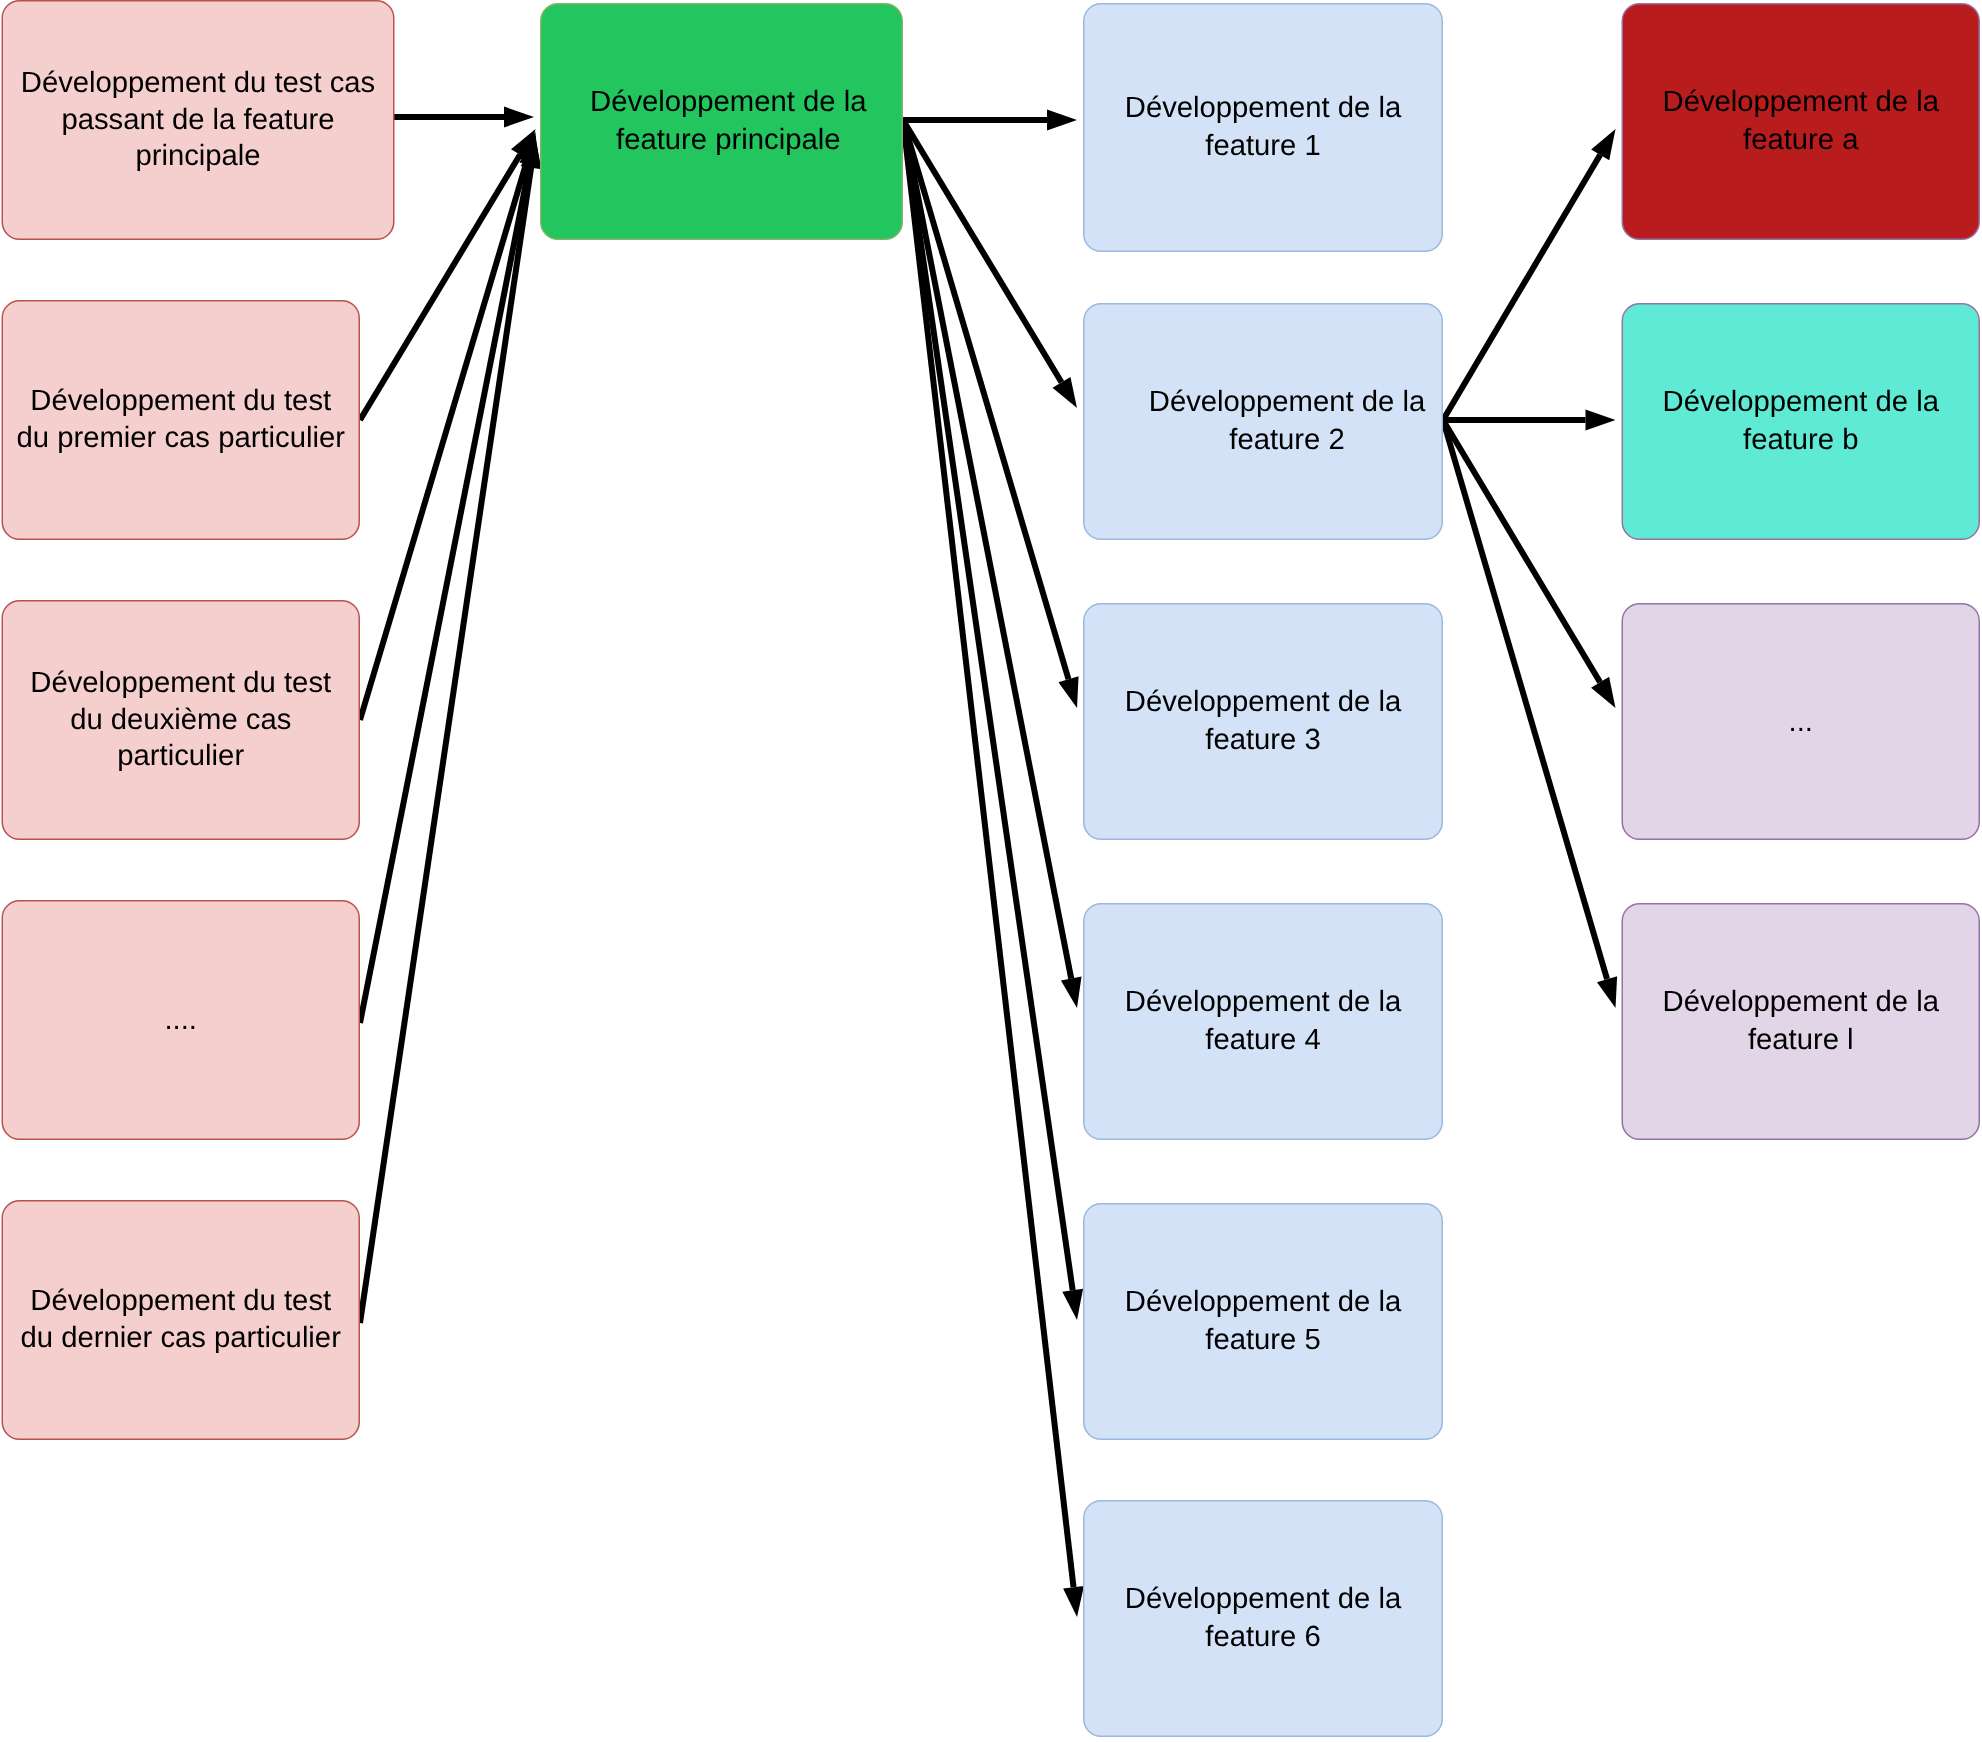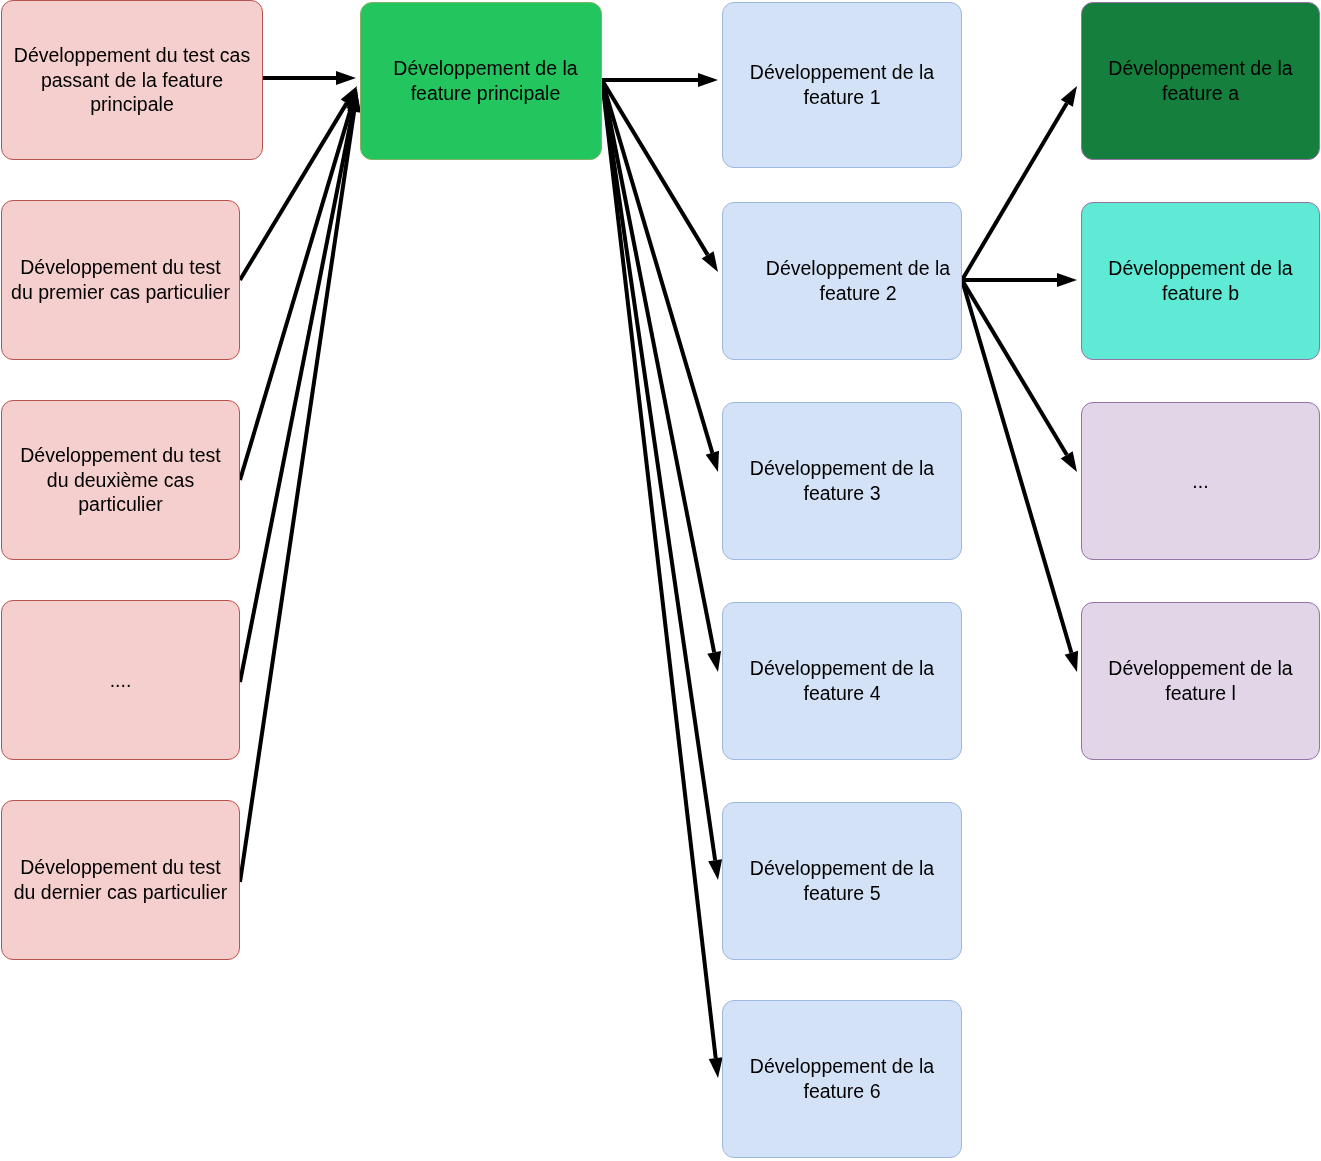--- a/index.html
+++ b/index.html
@@ -116,18 +116,18 @@
       <div class="node test" style="left: 1px; top: 400px; width: 239px; height: 160px; background: rgb(245, 207, 205); border-color: rgb(184, 84, 80);"><span>Développement du test du deuxième cas particulier</span></div>
       <div class="node test" style="left: 1px; top: 600px; width: 239px; height: 160px; background: rgb(245, 207, 205); border-color: rgb(184, 84, 80);"><span>....</span></div>
       <div class="node test" style="left: 1px; top: 800px; width: 239px; height: 160px; background: rgb(245, 207, 205); border-color: rgb(184, 84, 80);"><span>Développement du test du dernier cas particulier</span></div>
       <div class="node main" style="left: 360px; top: 2px; width: 242px; height: 158px; background: #22c55e; border-color: rgb(130, 179, 102); padding-left: 17px;"><span>Développement de la feature principale</span></div>
       <div class="node feat" style="left: 722px; top: 2px; width: 240px; height: 166px; background: rgb(212, 226, 247); border-color: rgb(156, 184, 221);"><span>Développement de la feature 1</span></div>
       <div class="node feat" style="left: 722px; top: 202px; width: 240px; height: 158px; background: rgb(212, 226, 247); border-color: rgb(156, 184, 221); padding-left: 40px;"><span>Développement de la feature 2</span></div>
       <div class="node feat" style="left: 722px; top: 402px; width: 240px; height: 158px; background: rgb(212, 226, 247); border-color: rgb(156, 184, 221);"><span>Développement de la feature 3</span></div>
       <div class="node feat" style="left: 722px; top: 602px; width: 240px; height: 158px; background: rgb(212, 226, 247); border-color: rgb(156, 184, 221);"><span>Développement de la feature 4</span></div>
       <div class="node feat" style="left: 722px; top: 802px; width: 240px; height: 158px; background: rgb(212, 226, 247); border-color: rgb(156, 184, 221);"><span>Développement de la feature 5</span></div>
       <div class="node feat" style="left: 722px; top: 1000px; width: 240px; height: 158px; background: rgb(212, 226, 247); border-color: rgb(156, 184, 221);"><span>Développement de la feature 6</span></div>
-      <div class="node sub" style="left: 1081px; top: 2px; width: 239px; height: 158px; background: #15803d; border-color: rgb(150, 115, 166);"><span>Développement de la feature a</span></div>
+      <div class="node sub" style="left: 1081px; top: 2px; width: 239px; height: 158px; background: #b91c1c; border-color: rgb(150, 115, 166);"><span>Développement de la feature a</span></div>
       <div class="node sub" style="left: 1081px; top: 202px; width: 239px; height: 158px; background: #5eead4; border-color: rgb(150, 115, 166);"><span>Développement de la feature b</span></div>
       <div class="node sub" style="left: 1081px; top: 402px; width: 239px; height: 158px; background: rgb(225, 213, 231); border-color: rgb(150, 115, 166);"><span>...</span></div>
       <div class="node sub" style="left: 1081px; top: 602px; width: 239px; height: 158px; background: rgb(225, 213, 231); border-color: rgb(150, 115, 166);"><span>Développement de la feature l</span></div>
     </div>
 </div>
 
 </body></html>

